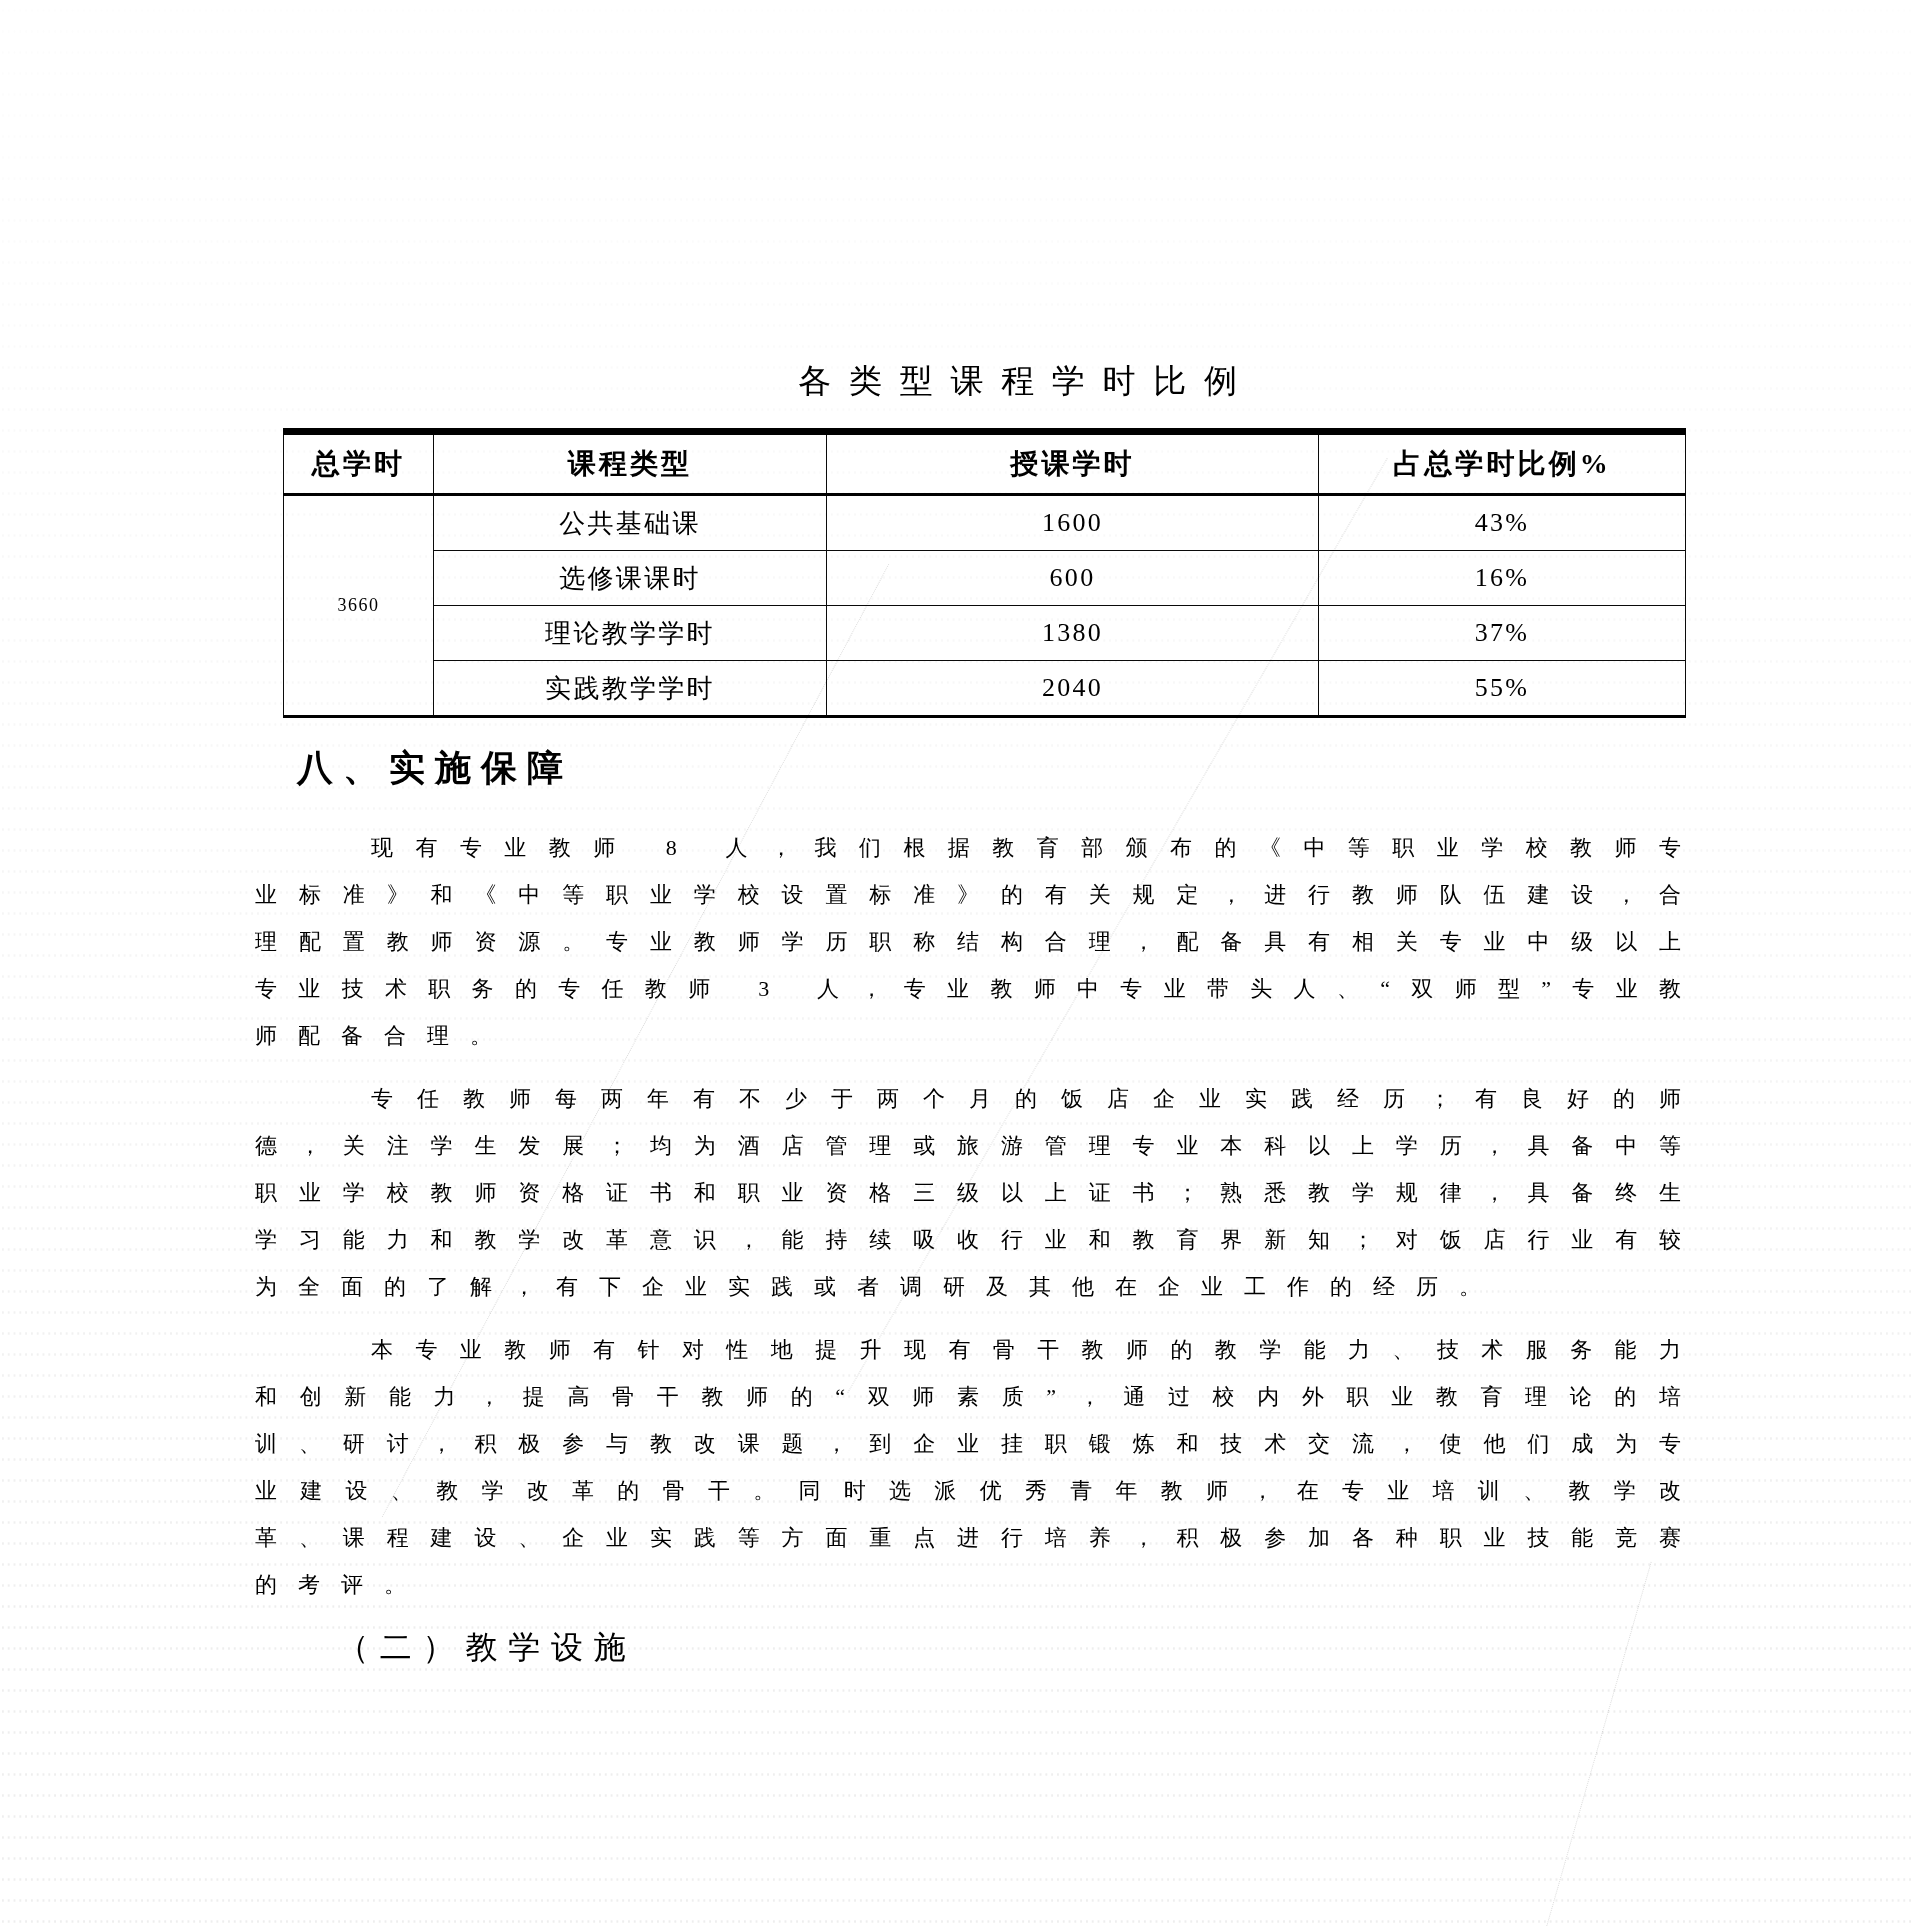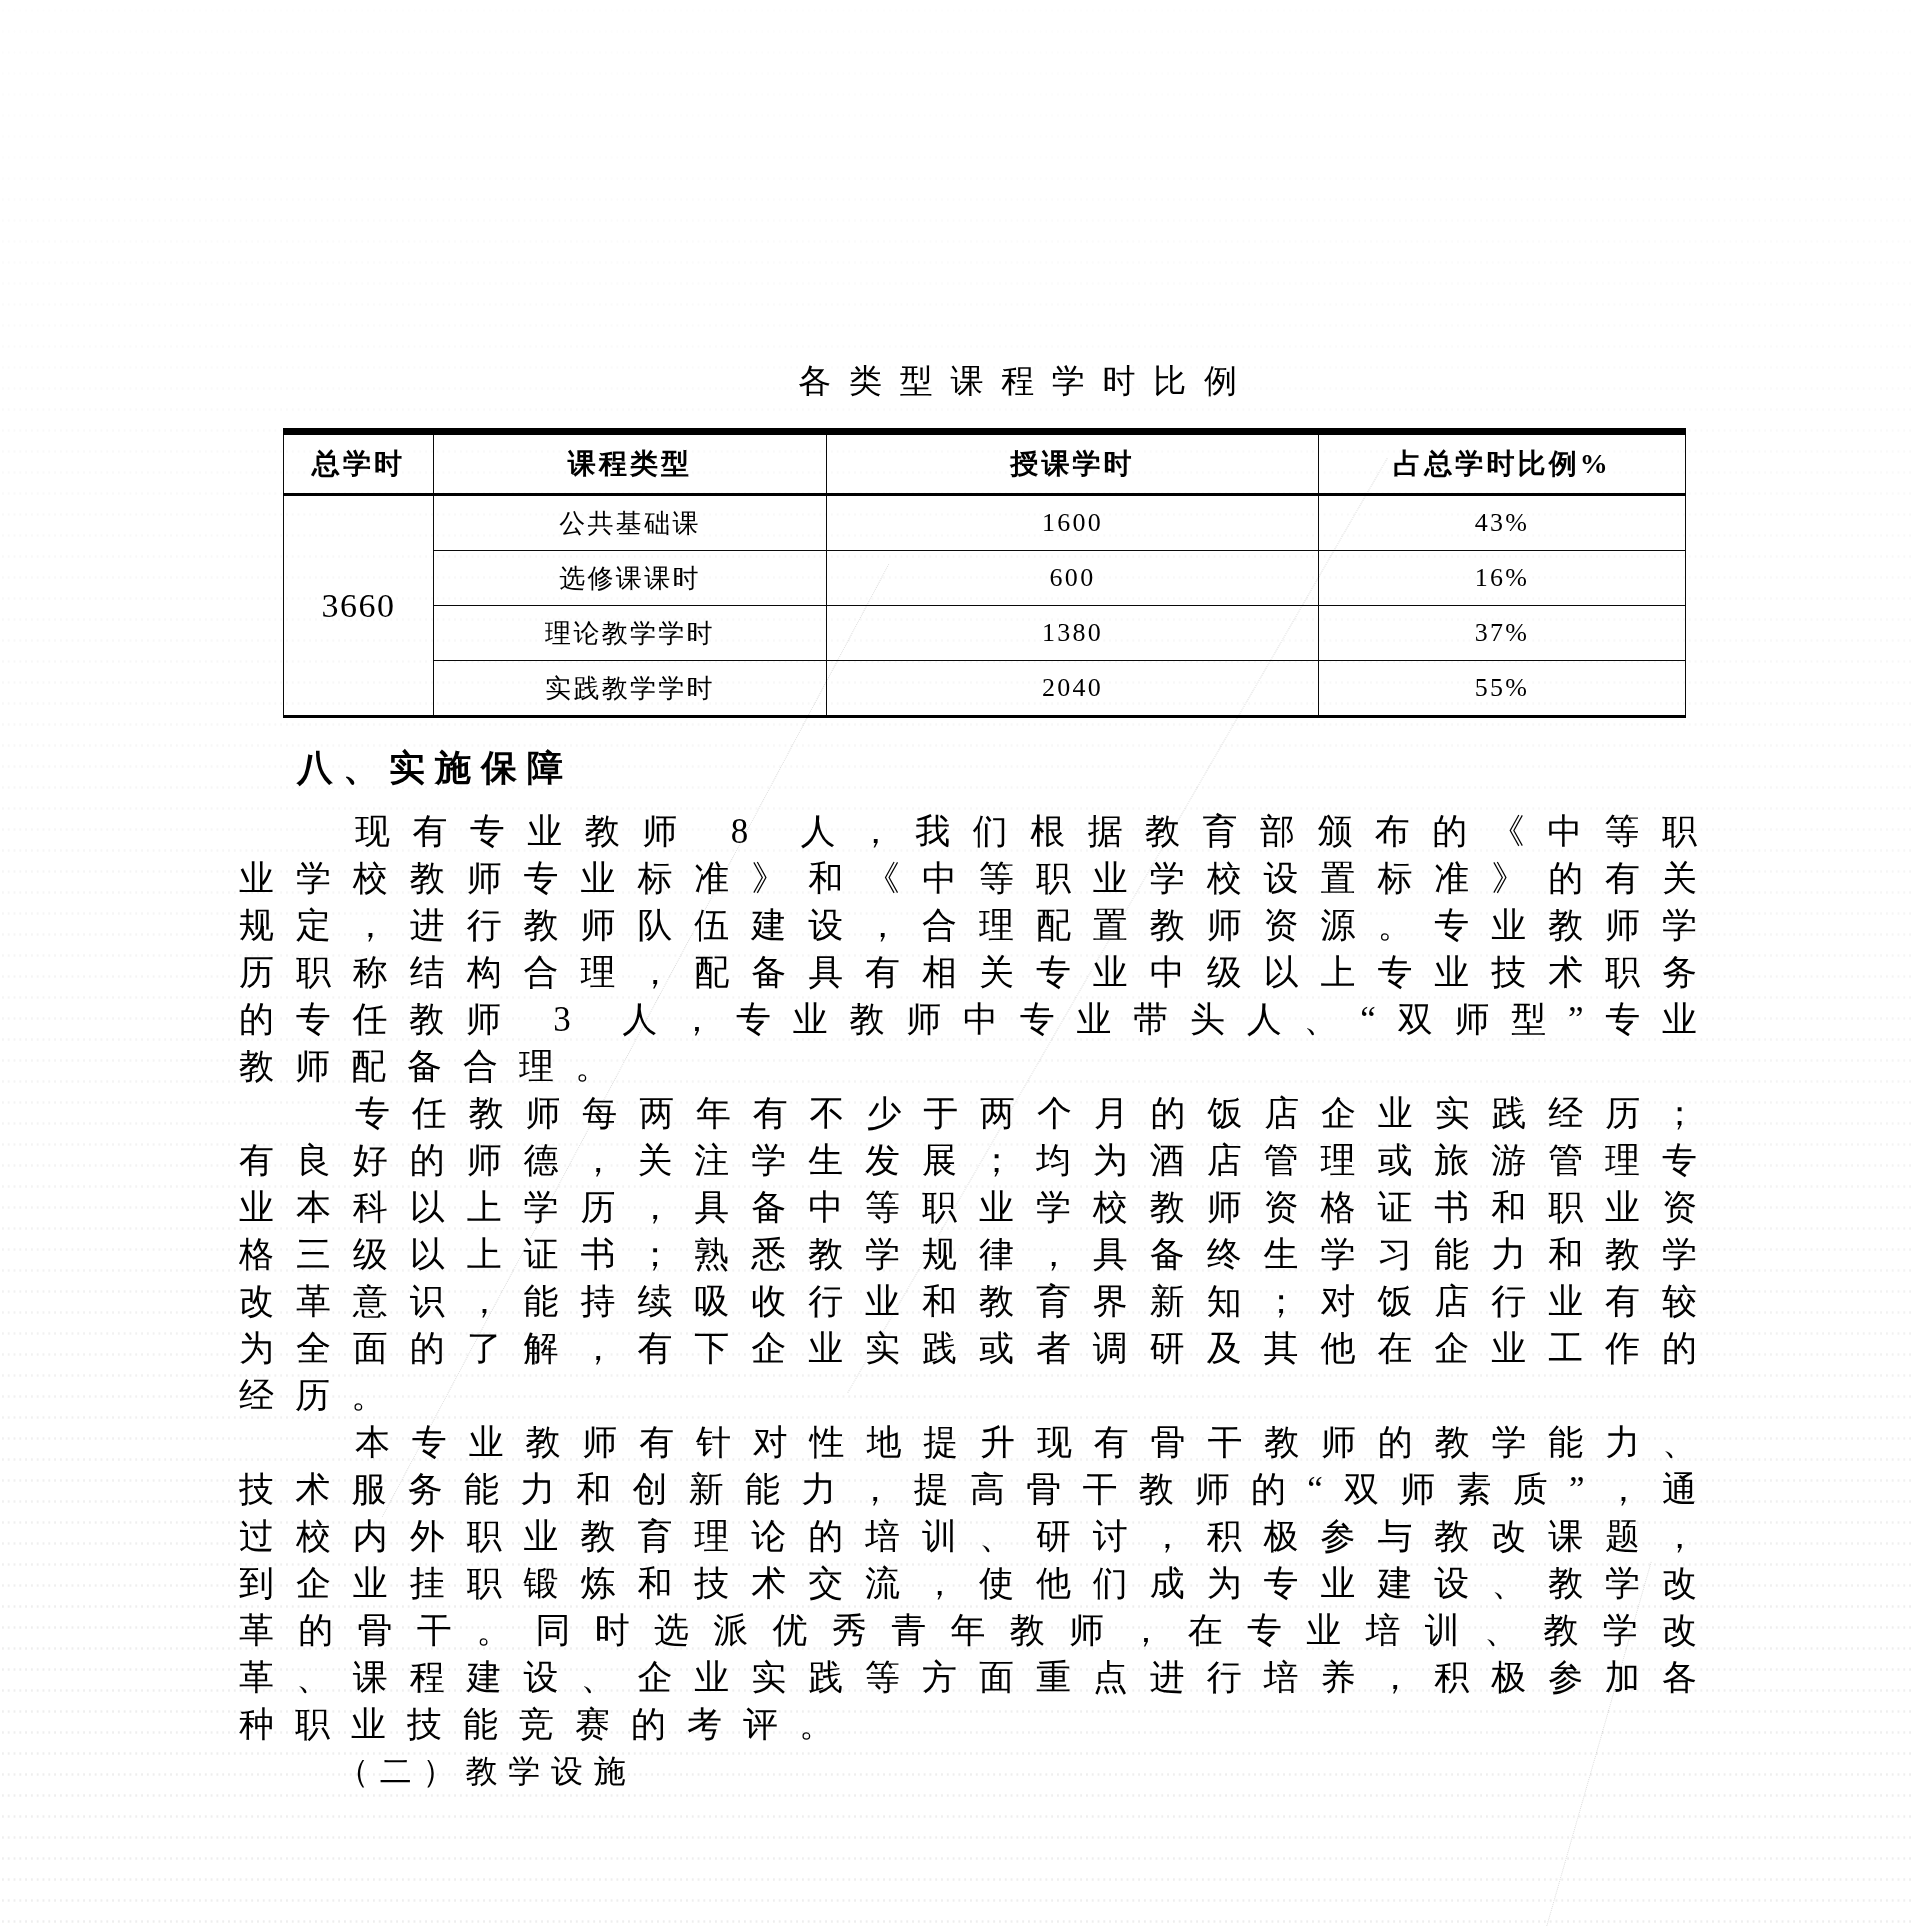--- a/index.html
+++ b/index.html
@@ -85,21 +85,21 @@
     letter-spacing: 3.1px;
     border-bottom: 3.9px solid #000;
   }
   table.course-table tbody td {
     height: 54px;
     font-size: 26px;
     letter-spacing: 2.3px;
     border-top: 1.9px solid #111;
   }
   table.course-table td.total-cell {
-    font-size: 34px;
+    font-size: 18px;
     letter-spacing: 1.5px;
   }
 
   .h-main {
     margin-top: 17.3px;
     margin-left: 58px;
     height: 73px;
     line-height: 65px;
     font-family: "Liberation Sans", "DejaVu Sans", sans-serif;
     font-weight: bold;
@@ -113,22 +113,22 @@
     line-height: 64px;
     font-size: 32px;
     letter-spacing: 10.8px;
     white-space: nowrap;
   }
   .h-sub.tight {
     height: 47px;
     line-height: 47px;
   }
   .para {
-    margin: 0;
-    font-size: 35px;
+    margin: 16px;
+    font-size: 22px;
     line-height: 47px;
     letter-spacing: 21px;
     text-align: justify;
     text-justify: inter-character;
     text-indent: 116px;
     word-break: normal;
   }
 </style>
 </head>
 <body>

